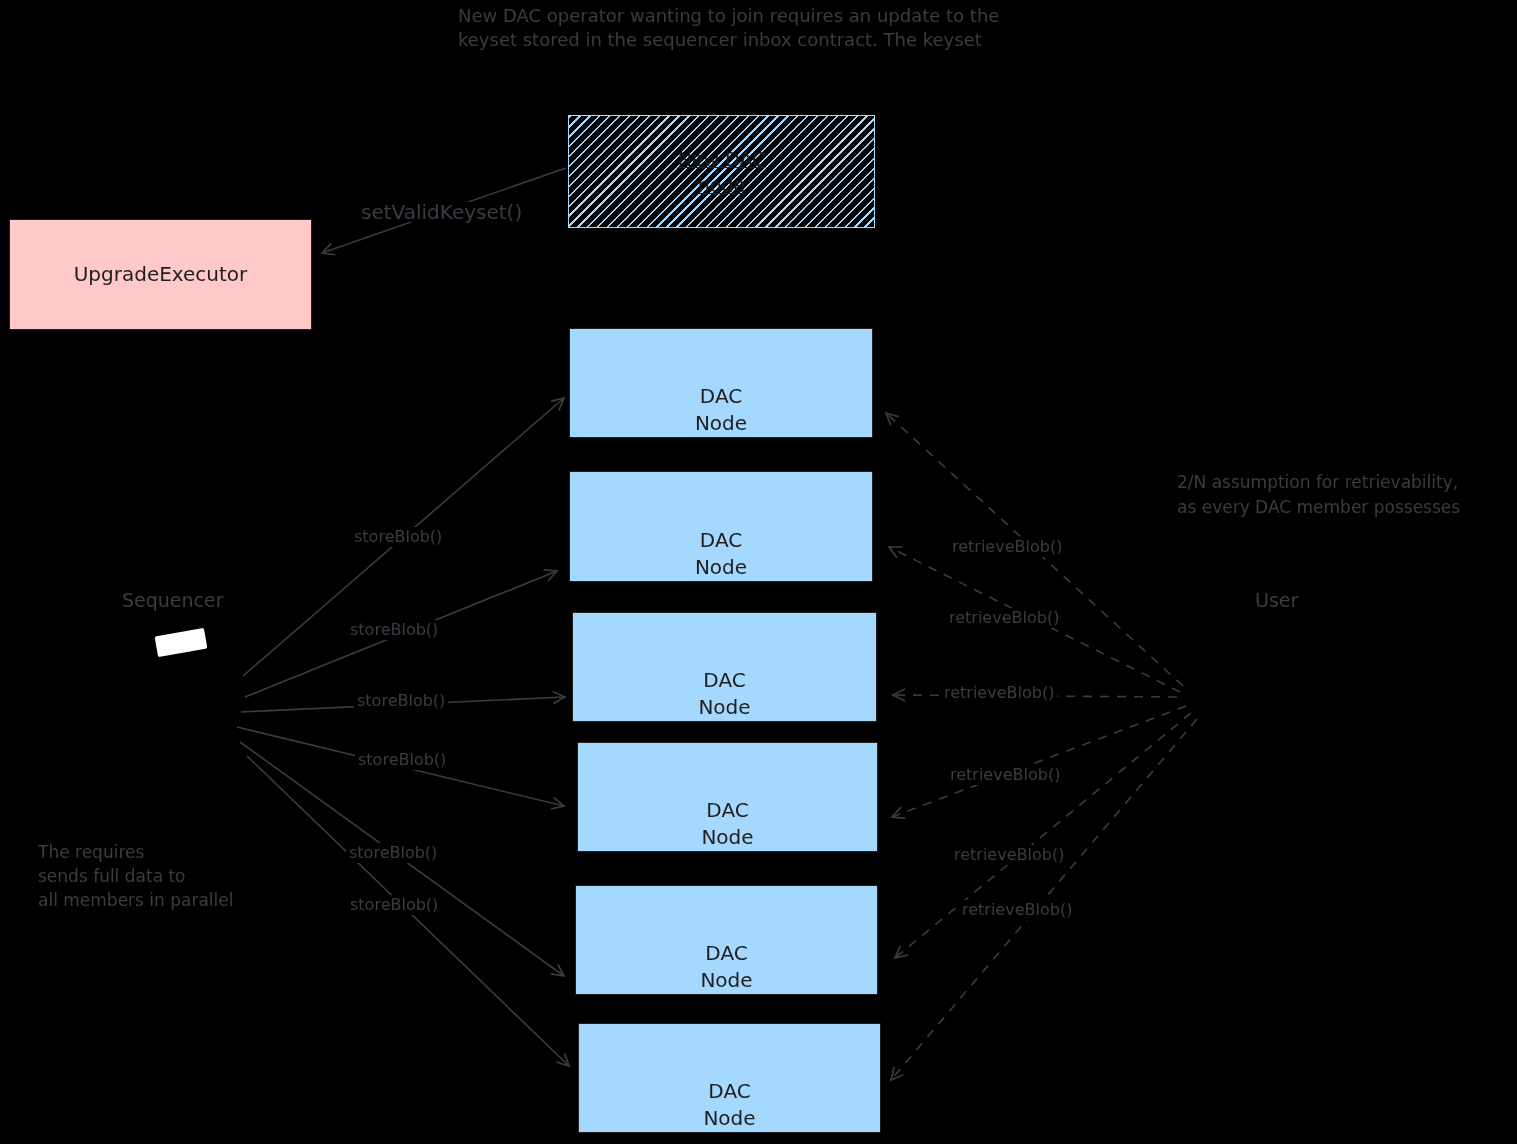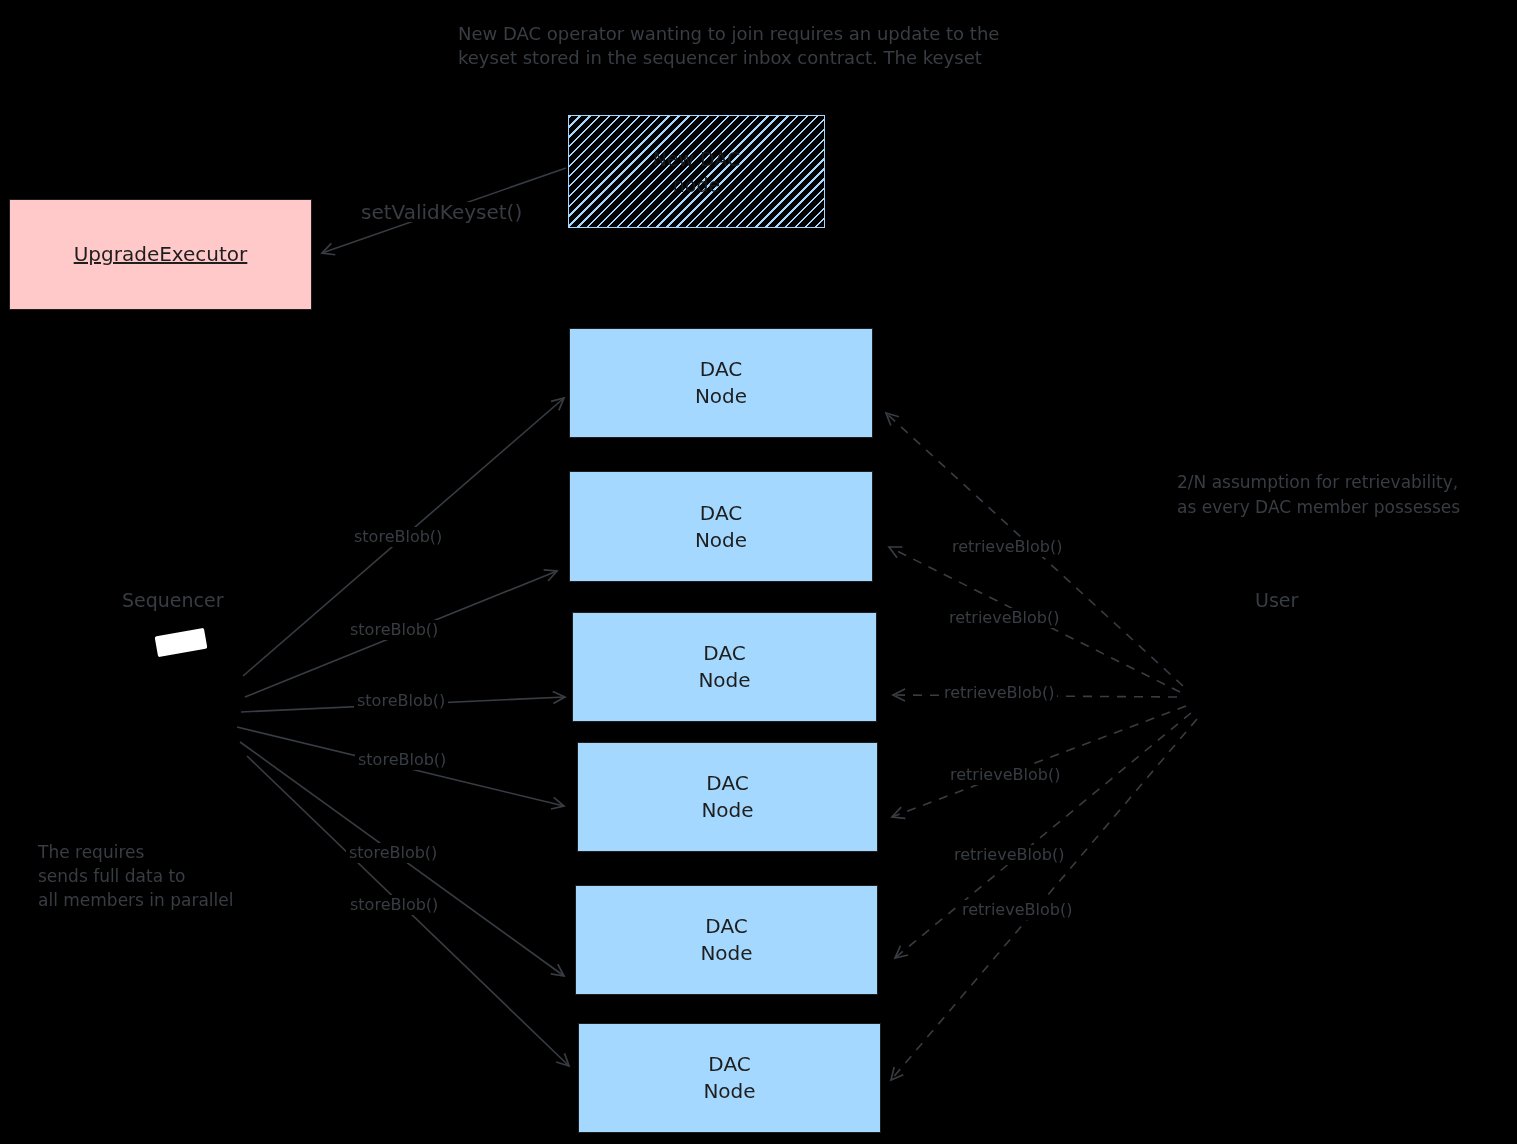--- a/index.html
+++ b/index.html
@@ -8,21 +8,21 @@
     font-family:"DejaVu Sans",sans-serif;
   }
   .stage svg.arrows{position:absolute;left:0;top:0;z-index:1;}
   .note{position:absolute;z-index:3;color:#383d43;font-size:18px;line-height:24px;white-space:nowrap;}
   .note-right{font-size:17px;line-height:25px;}
   .note-bl{font-size:17px;line-height:24px;}
   .box{position:absolute;z-index:2;display:flex;flex-direction:column;align-items:center;justify-content:center;
        text-align:center;color:#1e1e1e;box-sizing:border-box;}
   .box .bl{display:block;font-size:20px;line-height:27px;font-weight:500;}
   .box-pink{background:#ffc9c9;border:1.6px solid #1e1e1e;}
-  .box-blue{background:#a5d8ff;border:1.6px solid #1e1e1e;}
+  .box-blue{background:#a5d8ff;border:1.6px solid #1e1e1e;justify-content:flex-end;}
   .box-hatch{
     background-color:#000;
     background-image:repeating-linear-gradient(135deg,#a5d8ff 0px,#a5d8ff 1.6px,transparent 1.6px,transparent 7px);
     border:1.6px solid #a5d8ff;
   }
   .box-hatch .bl{font-size:19px;line-height:26px;color:#16181b;}
   .edge-label{
     position:absolute;z-index:3;color:#383d43;font-size:16px;line-height:20px;
     white-space:nowrap;background:#000;padding:0 3px;
   }
@@ -54,31 +54,31 @@
     <path d="M247 756 L569 1066" stroke="#383d43" stroke-width="1.6" fill="none" marker-end="url(#ah)"></path>
 
     <path d="M1183 686 L886 413" stroke="#383d43" stroke-width="1.6" fill="none" stroke-dasharray="9 8" marker-end="url(#ah)"></path>
     <path d="M1180 692 L889 547" stroke="#383d43" stroke-width="1.6" fill="none" stroke-dasharray="9 8" marker-end="url(#ah)"></path>
     <path d="M1177 697 L893 695" stroke="#383d43" stroke-width="1.6" fill="none" stroke-dasharray="9 8" marker-end="url(#ah)"></path>
     <path d="M1186 706 L892 817" stroke="#383d43" stroke-width="1.6" fill="none" stroke-dasharray="9 8" marker-end="url(#ah)"></path>
     <path d="M1191 713 L895 958" stroke="#383d43" stroke-width="1.6" fill="none" stroke-dasharray="9 8" marker-end="url(#ah)"></path>
     <path d="M1197 719 L891 1080" stroke="#383d43" stroke-width="1.6" fill="none" stroke-dasharray="9 8" marker-end="url(#ah)"></path>
   </svg>
 
-  <div class="note" style="left:458px;top:22px;">
+  <div class="note" style="left:458px;top:4px;">
     <div>New DAC operator wanting to join requires an update to the</div>
     <div>keyset stored in the sequencer inbox contract. The keyset</div>
   </div>
 
-  <div class="box box-hatch" style="left:568px;top:115px;width:257px;height:113px;">
+  <div class="box box-hatch" style="left:568px;top:115px;width:307px;height:113px;text-decoration:underline;">
     <span class="bl">New DAC</span>
     <span class="bl">node</span>
   </div>
 
-  <div class="box box-pink" style="left:9px;top:199px;width:303px;height:111px;text-decoration:underline;">
+  <div class="box box-pink" style="left:9px;top:219px;width:303px;height:111px;">
     <span class="bl">UpgradeExecutor</span>
   </div>
 
   <div class="edge-label" style="left:358px;top:202px;font-size:20px;">setValidKeyset()</div>
 
   <div class="box box-blue" style="left:569px;top:328px;width:304px;height:110px;">
     <span class="bl">DAC</span>
     <span class="bl">Node</span>
   </div>
   <div class="box box-blue" style="left:569px;top:471px;width:304px;height:111px;">

